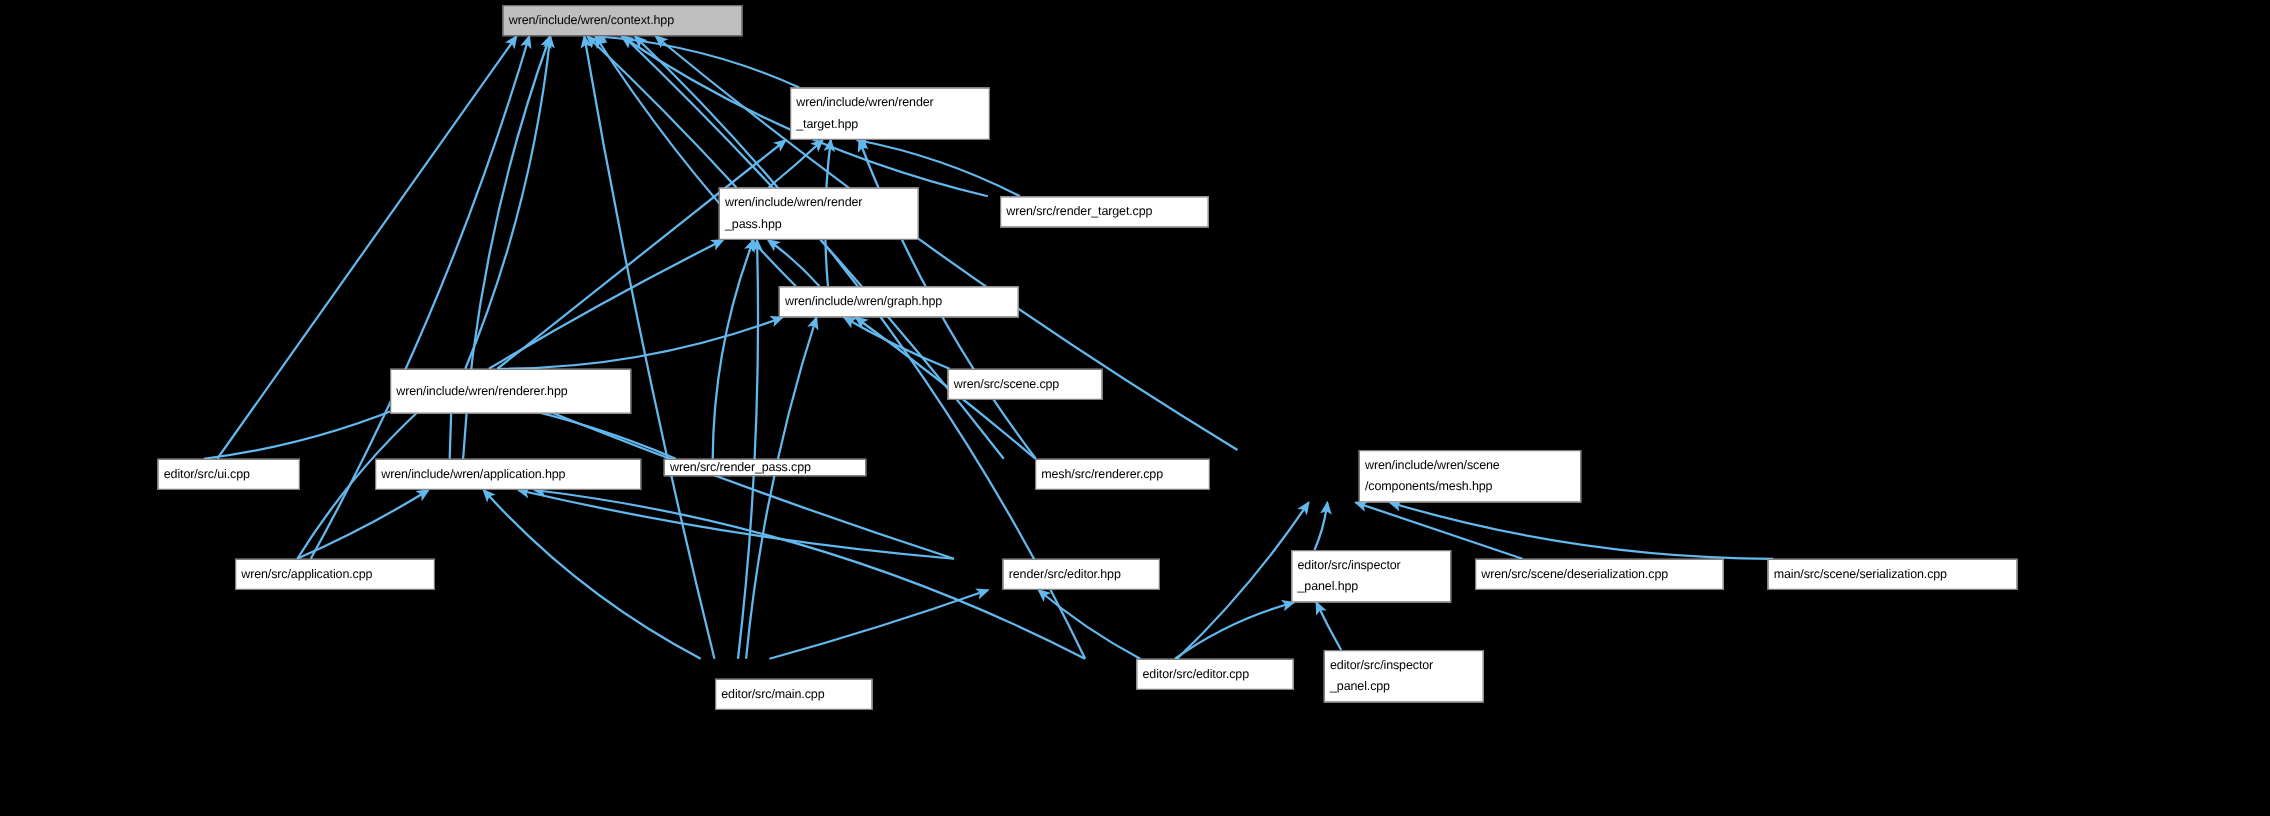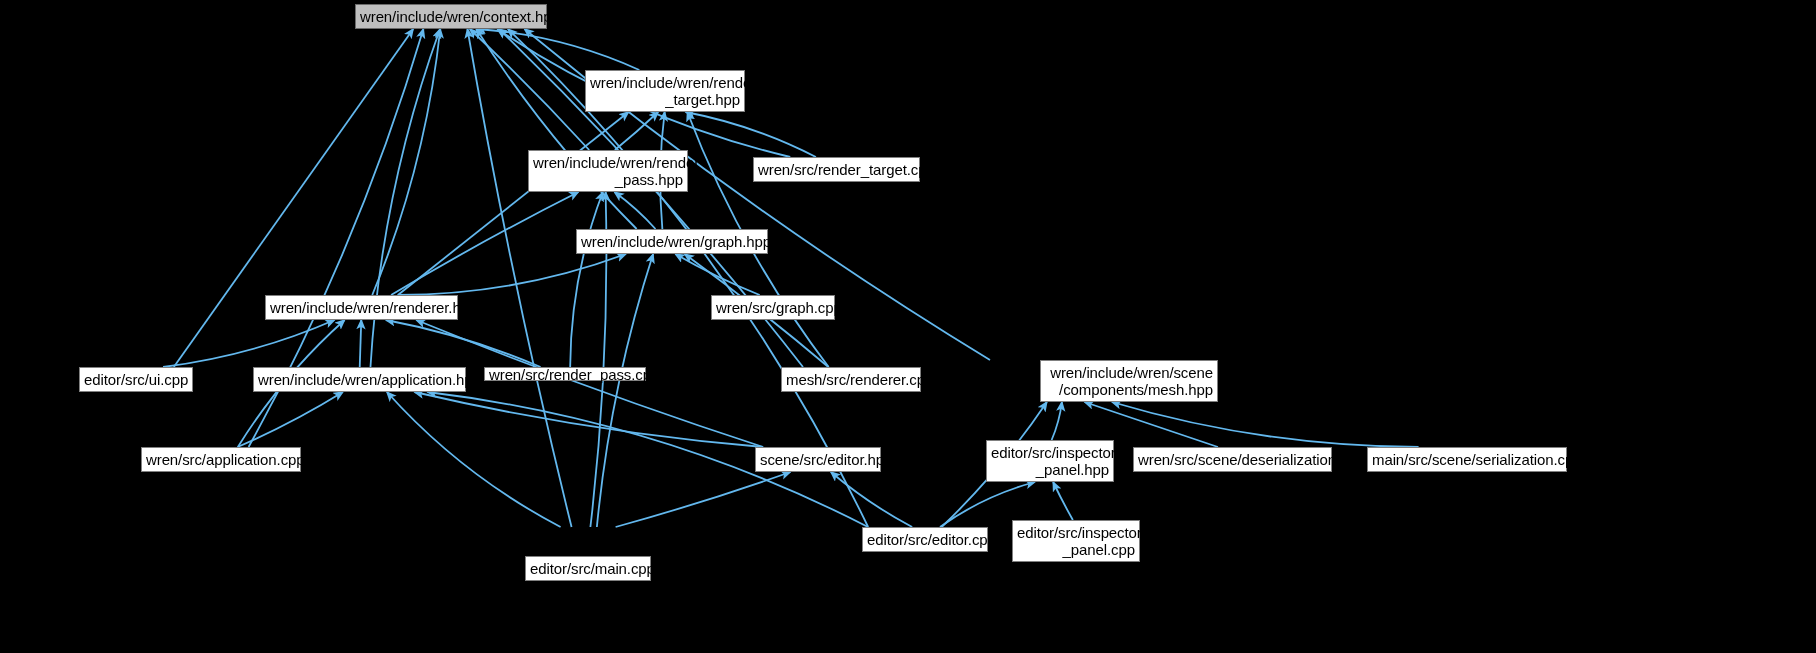--- a/index.html
+++ b/index.html
@@ -24,29 +24,30 @@
     width: 1816px;
     height: 653px;
     pointer-events: none;
   }
   .node {
     position: absolute;
     box-sizing: border-box;
     border: 1px solid #808080;
     background: #ffffff;
     color: #000000;
-    font-size: 15px;
+    font-size: 10px;
     line-height: 17px;
     display: flex;
     align-items: center;
     justify-content: center;
-    text-align: right;
+    text-align: left;
     white-space: pre-line;
     padding: 1px 4px;
     letter-spacing: -0.1px;
+    margin-left: 47px;
   }
   .node.root {
     background: #bfbfbf;
     border: 1px solid #6b6b6b;
   }
   .node-label {
     display: block;
     width: 100%;
   }
 </style>
@@ -104,32 +105,32 @@
       <path d="M940,527 Q983.45,495.95 1035,482" fill="none" stroke="#63b8ee" stroke-width="1.8" marker-end="url(#arrowhead)"></path>
     </svg>
   <div id="node-layer">
       <div class="node root" style="left: 355px; top: 4px; width: 192px; height: 25px;"><span class="node-label">wren/include/wren/context.hpp</span></div>
       <div class="node" style="left: 585px; top: 70px; width: 160px; height: 42px;"><span class="node-label">wren/include/wren/render
 _target.hpp</span></div>
       <div class="node" style="left: 528px; top: 150px; width: 160px; height: 42px;"><span class="node-label">wren/include/wren/render
 _pass.hpp</span></div>
       <div class="node" style="left: 753px; top: 157px; width: 167px; height: 25px;"><span class="node-label">wren/src/render_target.cpp</span></div>
       <div class="node" style="left: 576px; top: 229px; width: 192px; height: 25px;"><span class="node-label">wren/include/wren/graph.hpp</span></div>
-      <div class="node" style="left: 711px; top: 295px; width: 124px; height: 25px;"><span class="node-label">wren/src/graph.cpp</span></div>
-      <div class="node" style="left: 265px; top: 295px; width: 193px; height: 25px;"><span class="node-label">wren/include/wren/renderer.hpp</span></div>
+      <div class="node" style="left: 711px; top: 295px; width: 124px; height: 25px;"><span class="node-label">wren/src/scene.cpp</span></div>
+      <div class="node" style="left: 265px; top: 295px; width: 193px; height: 36px;"><span class="node-label">wren/include/wren/renderer.hpp</span></div>
       <div class="node" style="left: 79px; top: 367px; width: 114px; height: 25px;"><span class="node-label">editor/src/ui.cpp</span></div>
       <div class="node" style="left: 253px; top: 367px; width: 213px; height: 25px;"><span class="node-label">wren/include/wren/application.hpp</span></div>
       <div class="node" style="left: 484px; top: 367px; width: 162px; height: 14px;"><span class="node-label">wren/src/render_pass.cpp</span></div>
       <div class="node" style="left: 781px; top: 367px; width: 140px; height: 25px;"><span class="node-label">mesh/src/renderer.cpp</span></div>
       <div class="node" style="left: 1040px; top: 360px; width: 178px; height: 42px;"><span class="node-label">wren/include/wren/scene
 /components/mesh.hpp</span></div>
       <div class="node" style="left: 141px; top: 447px; width: 160px; height: 25px;"><span class="node-label">wren/src/application.cpp</span></div>
-      <div class="node" style="left: 755px; top: 447px; width: 126px; height: 25px;"><span class="node-label">scene/src/editor.hpp</span></div>
+      <div class="node" style="left: 755px; top: 447px; width: 126px; height: 25px;"><span class="node-label">render/src/editor.hpp</span></div>
       <div class="node" style="left: 986px; top: 440px; width: 128px; height: 42px;"><span class="node-label">editor/src/inspector
 _panel.hpp</span></div>
       <div class="node" style="left: 1133px; top: 447px; width: 199px; height: 25px;"><span class="node-label">wren/src/scene/deserialization.cpp</span></div>
       <div class="node" style="left: 1367px; top: 447px; width: 200px; height: 25px;"><span class="node-label">main/src/scene/serialization.cpp</span></div>
-      <div class="node" style="left: 525px; top: 556px; width: 126px; height: 25px;"><span class="node-label">editor/src/main.cpp</span></div>
+      <div class="node" style="left: 525px; top: 543px; width: 126px; height: 25px;"><span class="node-label">editor/src/main.cpp</span></div>
       <div class="node" style="left: 862px; top: 527px; width: 126px; height: 25px;"><span class="node-label">editor/src/editor.cpp</span></div>
       <div class="node" style="left: 1012px; top: 520px; width: 128px; height: 42px;"><span class="node-label">editor/src/inspector
 _panel.cpp</span></div>
     </div>
 </div>
 
 </body></html>

